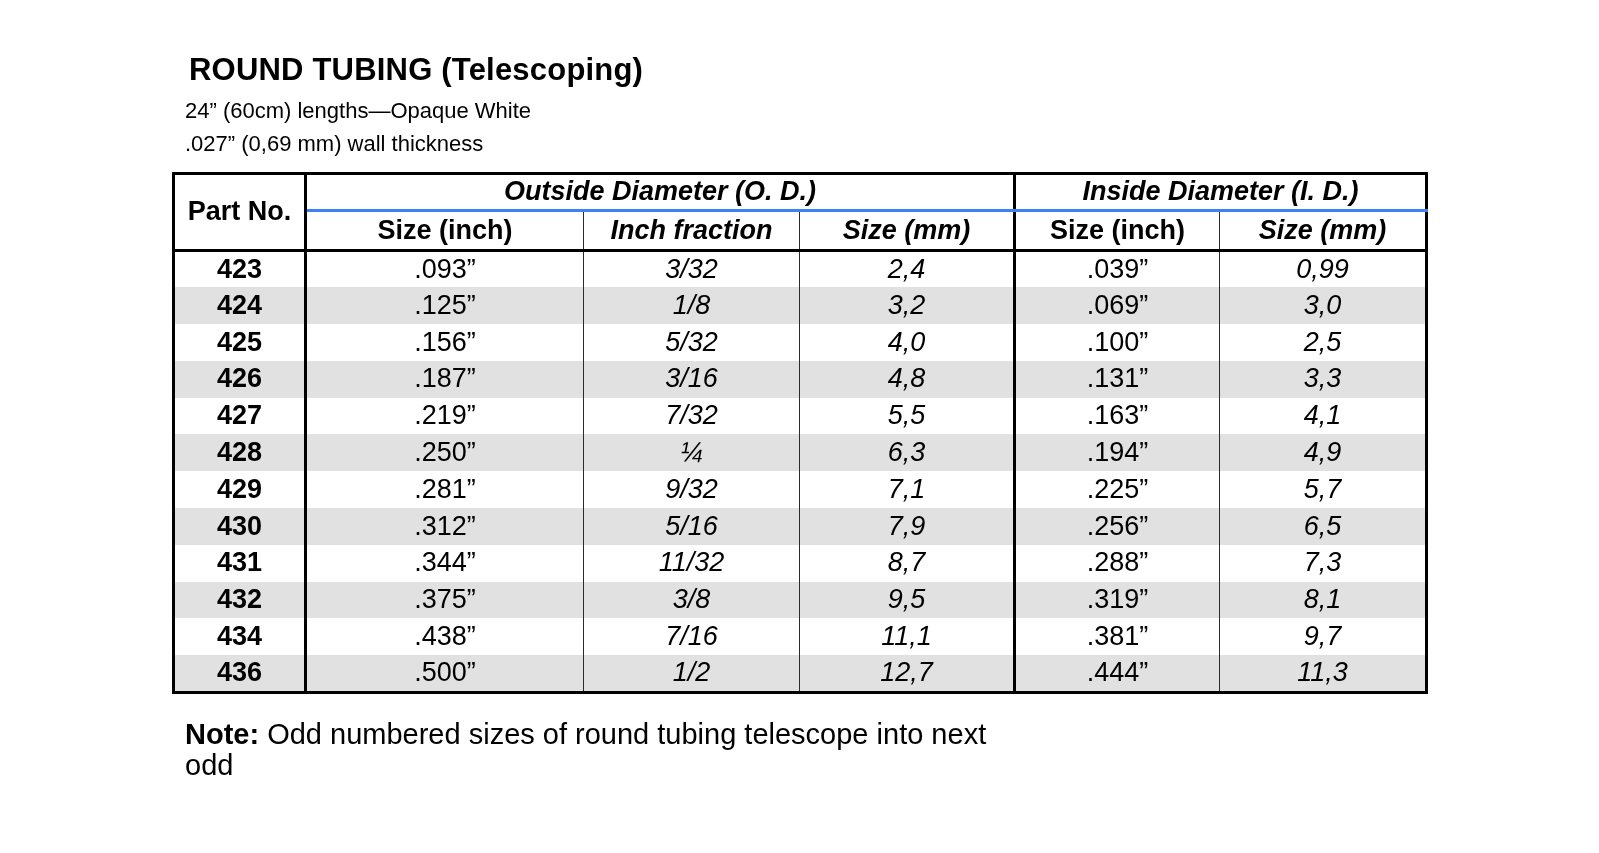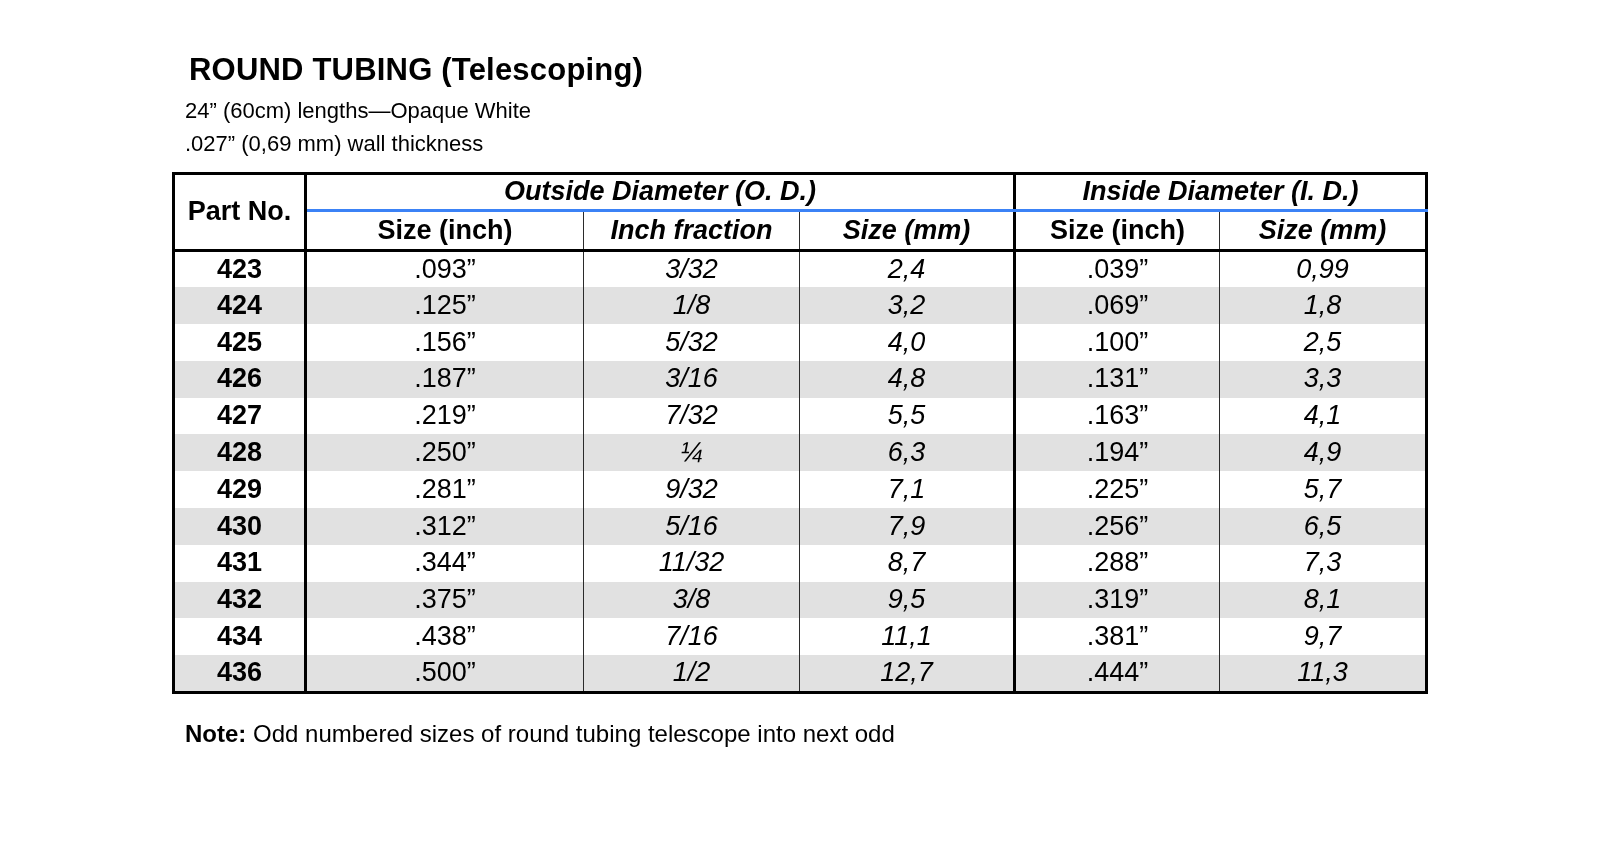--- a/index.html
+++ b/index.html
@@ -43,21 +43,21 @@
   
   .thin-l { border-left: 1px solid #2b2b2b; font-style: italic; }
   .thick-l { border-left: 3px solid #000; }
   td.partno { border-right: 3px solid #000; font-weight: bold; }
   tbody td { height: 36.8px; }
   tbody tr:nth-child(even) { background: #e1e1e1; }
 
   
   .note {
     position: absolute; left: 185px; top: 719px; width: 840px;
-    font-size: 24px; line-height: 30.5px;
+    font-size: 29px; line-height: 30.5px;
   }
   .note .ln { margin: 0; }
   .note .ln.cont { padding-left: 73px; }
   .note-label { font-weight: bold; }
 </style>
 </head>
 <body>
 
 <div class="page">
 
@@ -98,21 +98,21 @@
         <td class="thin-l">2,4</td>
         <td class="thick-l">.039”</td>
         <td class="thin-l">0,99</td>
       </tr>
       <tr>
         <td class="partno">424</td>
         <td>.125”</td>
         <td class="thin-l">1/8</td>
         <td class="thin-l">3,2</td>
         <td class="thick-l">.069”</td>
-        <td class="thin-l">1,8</td>
+        <td class="thin-l">3,0</td>
       </tr>
       <tr>
         <td class="partno">425</td>
         <td>.156”</td>
         <td class="thin-l">5/32</td>
         <td class="thin-l">4,0</td>
         <td class="thick-l">.100”</td>
         <td class="thin-l">2,5</td>
       </tr>
       <tr>

